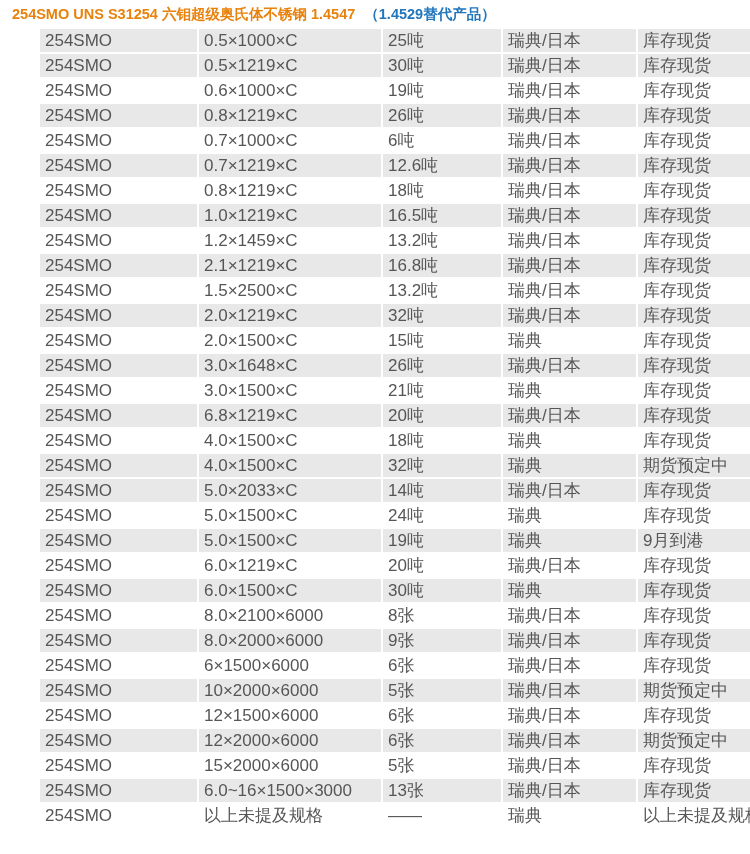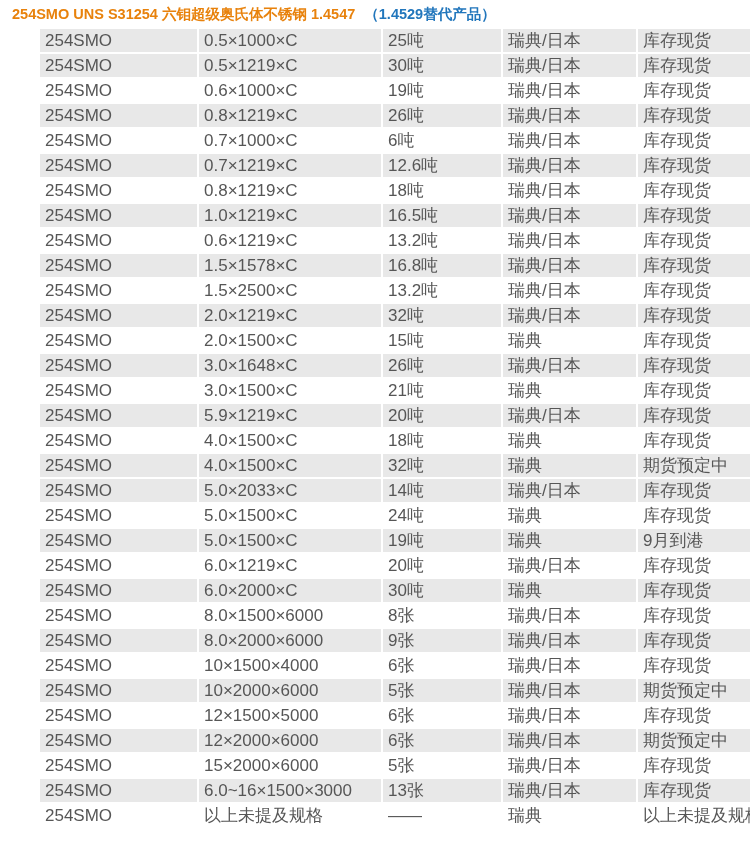--- a/index.html
+++ b/index.html
@@ -114,28 +114,28 @@
       </tr>
       <tr class="shaded">
         <td>254SMO</td>
         <td>1.0×1219×C</td>
         <td>16.5吨</td>
         <td>瑞典/日本</td>
         <td>库存现货</td>
       </tr>
       <tr>
         <td>254SMO</td>
-        <td>0.6×1219×C</td>
+        <td>1.2×1459×C</td>
         <td>13.2吨</td>
         <td>瑞典/日本</td>
         <td>库存现货</td>
       </tr>
       <tr class="shaded">
         <td>254SMO</td>
-        <td>1.5×1578×C</td>
+        <td>2.1×1219×C</td>
         <td>16.8吨</td>
         <td>瑞典/日本</td>
         <td>库存现货</td>
       </tr>
       <tr>
         <td>254SMO</td>
         <td>1.5×2500×C</td>
         <td>13.2吨</td>
         <td>瑞典/日本</td>
         <td>库存现货</td>
@@ -163,21 +163,21 @@
       </tr>
       <tr>
         <td>254SMO</td>
         <td>3.0×1500×C</td>
         <td>21吨</td>
         <td>瑞典</td>
         <td>库存现货</td>
       </tr>
       <tr class="shaded">
         <td>254SMO</td>
-        <td>5.9×1219×C</td>
+        <td>6.8×1219×C</td>
         <td>20吨</td>
         <td>瑞典/日本</td>
         <td>库存现货</td>
       </tr>
       <tr>
         <td>254SMO</td>
         <td>4.0×1500×C</td>
         <td>18吨</td>
         <td>瑞典</td>
         <td>库存现货</td>
@@ -212,56 +212,56 @@
       </tr>
       <tr>
         <td>254SMO</td>
         <td>6.0×1219×C</td>
         <td>20吨</td>
         <td>瑞典/日本</td>
         <td>库存现货</td>
       </tr>
       <tr class="shaded">
         <td>254SMO</td>
-        <td>6.0×2000×C</td>
+        <td>6.0×1500×C</td>
         <td>30吨</td>
         <td>瑞典</td>
         <td>库存现货</td>
       </tr>
       <tr>
         <td>254SMO</td>
-        <td>8.0×1500×6000</td>
+        <td>8.0×2100×6000</td>
         <td>8张</td>
         <td>瑞典/日本</td>
         <td>库存现货</td>
       </tr>
       <tr class="shaded">
         <td>254SMO</td>
         <td>8.0×2000×6000</td>
         <td>9张</td>
         <td>瑞典/日本</td>
         <td>库存现货</td>
       </tr>
       <tr>
         <td>254SMO</td>
-        <td>10×1500×4000</td>
+        <td>6×1500×6000</td>
         <td>6张</td>
         <td>瑞典/日本</td>
         <td>库存现货</td>
       </tr>
       <tr class="shaded">
         <td>254SMO</td>
         <td>10×2000×6000</td>
         <td>5张</td>
         <td>瑞典/日本</td>
         <td>期货预定中</td>
       </tr>
       <tr>
         <td>254SMO</td>
-        <td>12×1500×5000</td>
+        <td>12×1500×6000</td>
         <td>6张</td>
         <td>瑞典/日本</td>
         <td>库存现货</td>
       </tr>
       <tr class="shaded">
         <td>254SMO</td>
         <td>12×2000×6000</td>
         <td>6张</td>
         <td>瑞典/日本</td>
         <td>期货预定中</td>

